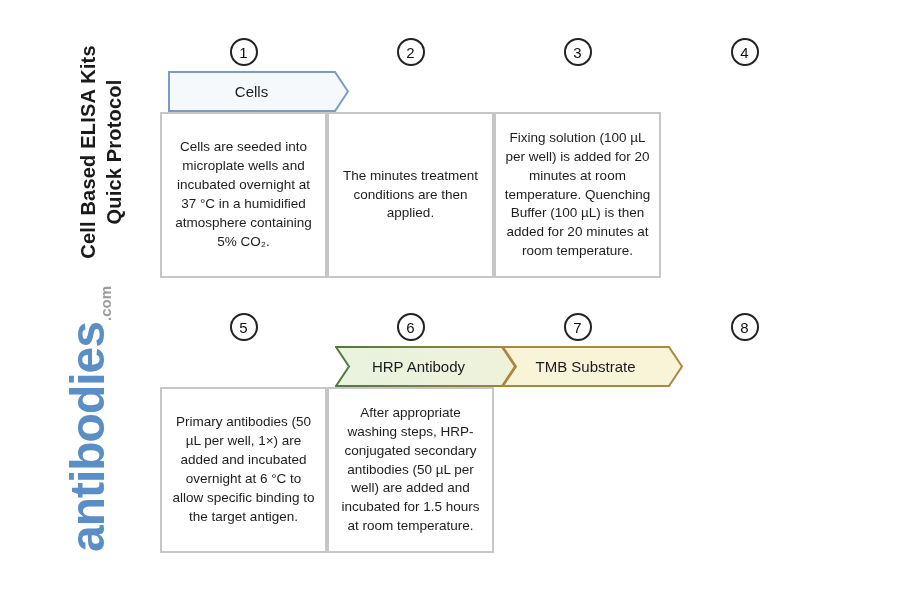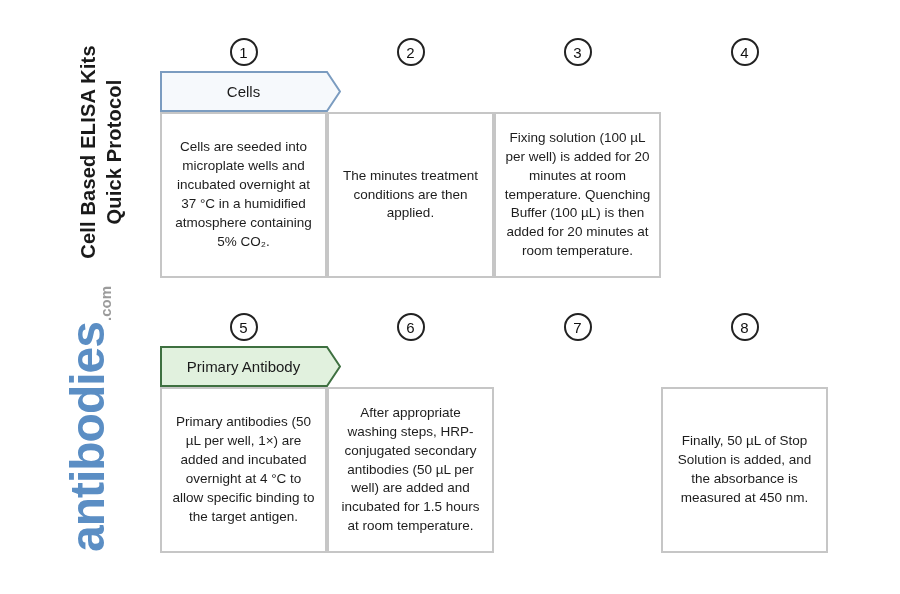--- a/index.html
+++ b/index.html
@@ -29,21 +29,21 @@
   #row2 { top:313px; }
   .col { position:absolute; top:0; width:167px; height:240px; }
 
   .circle {
     position:absolute; top:0; left:50%; transform:translateX(-50%);
     width:28px; height:28px; box-sizing:border-box;
     border:2px solid #222222; border-radius:50%; background:#ffffff;
     display:flex; align-items:center; justify-content:center;
     font-size:15px; color:#111111;
   }
-  .header { position:absolute; top:33px; left:0; width:181px; height:41px; }
+  .header { position:absolute; top:33px; left:8px; width:181px; height:41px; }
   .arrow-svg { position:absolute; top:0; left:0; display:block; }
   .hlabel {
     position:absolute; top:0; left:0; width:167px; height:41px;
     display:flex; align-items:center; justify-content:center;
     font-size:15px; color:#1b1b1b;
   }
   .box {
     position:absolute; top:74px; left:0; width:167px; height:166px;
     background:#ffffff; border:2px solid #c6c6c6; box-sizing:border-box;
     display:flex; align-items:center; justify-content:center;
@@ -103,46 +103,59 @@
         <div class="circle">
           <span>4</span>
         </div>
       </div>
     </div>
   <div class="row" id="row2">
       <div class="col" style="left: 0px;">
         <div class="circle">
           <span>5</span>
         </div>
-        <div class="header">
-          <svg class="arrow-svg" width="181" height="41" viewBox="0 0 181 41">
-            <path d="M1,1 L167,1 L180,20.5 L167,40 L1,40 Z" fill="#e1f1de" stroke="#3e7040" stroke-width="2" stroke-linejoin="miter"></path>
-          </svg>
-          <span class="hlabel">Primary Antibody</span>
-        </div>
         <div class="box">
-          <p>Primary antibodies (50 µL per well, 1×) are added and incubated overnight at 4 °C to allow specific binding to the target antigen.</p>
+          <p>Primary antibodies (50 µL per well, 1×) are added and incubated overnight at 6 °C to allow specific binding to the target antigen.</p>
         </div>
       </div>
       <div class="col" style="left: 167px;">
         <div class="circle">
           <span>6</span>
+        </div>
+        <div class="header">
+          <svg class="arrow-svg" width="181" height="41" viewBox="0 0 181 41">
+            <defs>
+              <linearGradient id="gf11" x1="0" y1="0" x2="1" y2="0">
+                <stop offset="0" stop-color="#e9f3df"></stop>
+                <stop offset="1" stop-color="#eff2d9"></stop>
+              </linearGradient>
+              <linearGradient id="gs11" x1="0" y1="0" x2="1" y2="0">
+                <stop offset="0" stop-color="#4e7a40"></stop>
+                <stop offset="1" stop-color="#a5873d"></stop>
+              </linearGradient>
+            </defs>
+            <path d="M1,1 L167,1 L180,20.5 L167,40 L1,40 L14,20.5 Z" fill="url(#gf11)" stroke="url(#gs11)" stroke-width="2" stroke-linejoin="miter"></path>
+          </svg>
+          <span class="hlabel">HRP Antibody</span>
         </div>
         <div class="box">
           <p>After appropriate washing steps, HRP-conjugated secondary antibodies (50 µL per well) are added and incubated for 1.5 hours at room temperature.</p>
         </div>
       </div>
       <div class="col" style="left: 334px;">
         <div class="circle">
           <span>7</span>
         </div>
+        <div class="header">
+          <svg class="arrow-svg" width="181" height="41" viewBox="0 0 181 41">
+            <path d="M1,1 L167,1 L180,20.5 L167,40 L1,40 L14,20.5 Z" fill="#f8f4d8" stroke="#a8893d" stroke-width="2" stroke-linejoin="miter"></path>
+          </svg>
+          <span class="hlabel">TMB Substrate</span>
+        </div>
       </div>
       <div class="col" style="left: 501px;">
         <div class="circle">
           <span>8</span>
-        </div>
-        <div class="box">
-          <p>Finally, 50 µL of Stop Solution is added, and the absorbance is measured at 450 nm.</p>
         </div>
       </div>
     </div>
 
 </div>
 
 </body></html>

